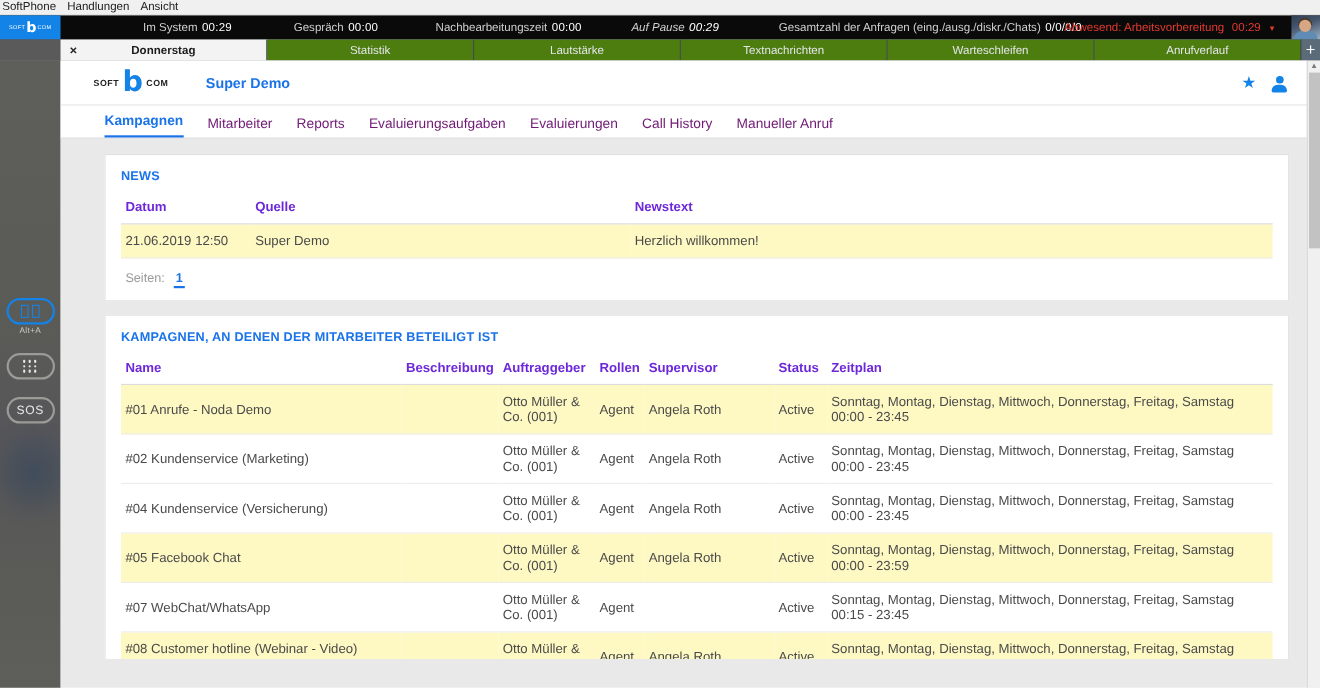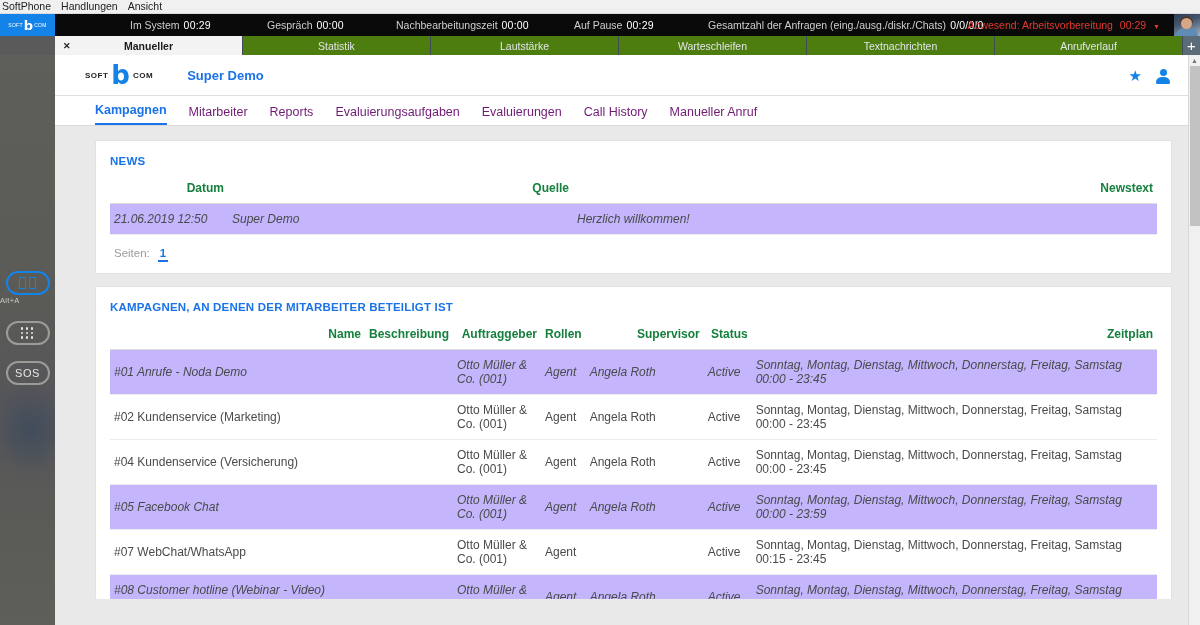--- a/index.html
+++ b/index.html
@@ -87,21 +87,21 @@
     filter:blur(4px);
   }
   .rail-btns{ position:absolute; top:216px; left:0; width:55px; }
   .pill{
     width:44px; height:24px; margin:0 auto; border-radius:13px;
     border:2px solid #9b9b98; background:transparent;
     display:flex; align-items:center; justify-content:center;
     color:#e6e6e4; font-size:11px; letter-spacing:.6px;
   }
   .pill.blue{ border-color:#1383e8; }
-  .pill-label{ font-size:7.5px; color:#c9c9c6; margin-top:1px; letter-spacing:.3px;}
+  .pill-label{ text-align:center; font-size:7.5px; color:#c9c9c6; margin-top:1px; letter-spacing:.3px;}
   .gap{ height:16px; }
   .book-ico{ width:17px; height:12px; position:relative; }
   .book-ico span{
     position:absolute; top:0; width:7px; height:12px; border:1.6px solid #1383e8;
   }
   .book-ico span.l{ left:0; } .book-ico span.r{ right:0; }
   .dial-ico{ display:grid; grid-template-columns:repeat(3,3px); grid-gap:2px; }
   .dial-ico i{ width:2.4px; height:2.4px; background:#e6e6e4; border-radius:50%; display:block;}
 
   
@@ -138,28 +138,28 @@
   .scroll-area{ height:473px; overflow:hidden; position:relative; padding:14px 16px 0 40px;}
 
   .card{
     background:#ffffff; border:1px solid #e2e2e2; margin-bottom:12px; padding:14px 14px 4px 14px;
   }
   .card-title{
     color:#1a73e8; font-weight:700; font-size:11.5px; letter-spacing:.2px; padding:0 0 10px 0;
   }
   table{ width:100%; border-collapse:collapse; }
   thead th{
-    text-align:right; font-size:12px; color:#15803d; font-weight:700;
+    text-align:left; font-size:12px; color:#6d28d9; font-weight:700;
     padding:4px 4px 8px 4px; border-bottom:1px solid #dcdcdc; white-space:nowrap;
   }
   tbody td{
     font-size:12px; color:#4a4a4a; padding:8px 4px; vertical-align:middle;
     border-bottom:1px solid #ececec; line-height:14px;
   }
-  tbody tr.alt td{ background:#c4b5fd;font-style:italic; }
+  tbody tr.alt td{ background:#fef9c3; }
   .pager{ padding:12px 4px 10px 4px; font-size:11.5px; color:#9a9a9a; }
   .pager .pg{ color:#1a73e8; font-weight:700; border-bottom:2px solid #1a73e8; margin-left:8px; padding:0 2px 1px 2px;}
 
   .c-name{ width:255px; }
   .c-desc{ width:88px; }
   .c-auftr{ width:88px; }
   .c-rollen{ width:40px; }
   .c-sup{ width:118px; }
   .c-status{ width:48px; }
   .c-zeit{ width:auto; }
@@ -201,21 +201,21 @@
   <div class="status-items">
     <span class="st-item" style="left:75px;">
       <span>Im System</span><b>00:29</b>
     </span>
     <span class="st-item" style="left:212px;">
       <span>Gespräch</span><b>00:00</b>
     </span>
     <span class="st-item" style="left:341px;">
       <span>Nachbearbeitungszeit</span><b>00:00</b>
     </span>
-    <span class="st-item" style="left:519px;">
+    <span class="st-item" style="left:519px;font-style:italic;">
       <span>Auf Pause</span><b>00:29</b>
     </span>
     <span class="st-item" style="left:653px;">
       <span>Gesamtzahl der Anfragen (eing./ausg./diskr./Chats)</span><b>0/0/0/0</b>
     </span>
     <span class="st-away">
       <span>Abwesend: Arbeitsvorbereitung</span>
       <span style="margin-left:4px;">00:29</span>
       <span class="caret">▼</span>
     </span>
@@ -224,33 +224,33 @@
       <div class="hair"></div>
       <div class="face"></div>
     </div>
   </div>
 </div>
 
 <div class="tabbar">
   <div class="lead"></div>
   <div class="tab active">
     <span class="closex">✕</span>
-    <span>Manueller</span>
+    <span>Donnerstag</span>
   </div>
   <div class="tab">
       <span>Statistik</span>
     </div>
   <div class="tab">
       <span>Lautstärke</span>
     </div>
   <div class="tab">
+      <span>Textnachrichten</span>
+    </div>
+  <div class="tab">
       <span>Warteschleifen</span>
-    </div>
-  <div class="tab">
-      <span>Textnachrichten</span>
     </div>
   <div class="tab">
       <span>Anrufverlauf</span>
     </div>
   <div class="tab-plus">+</div>
 </div>
 
 <div class="rail">
   <div class="blur"></div>
   <div class="rail-btns">

